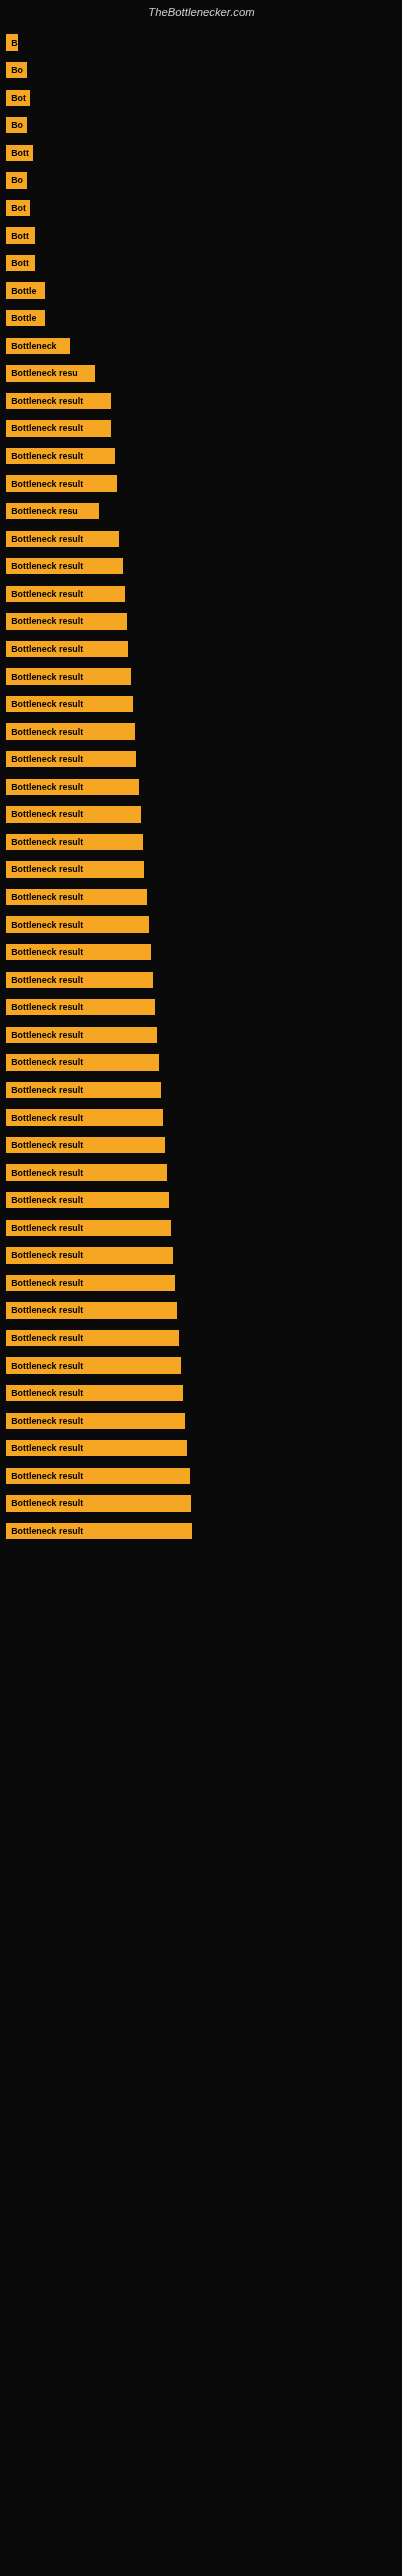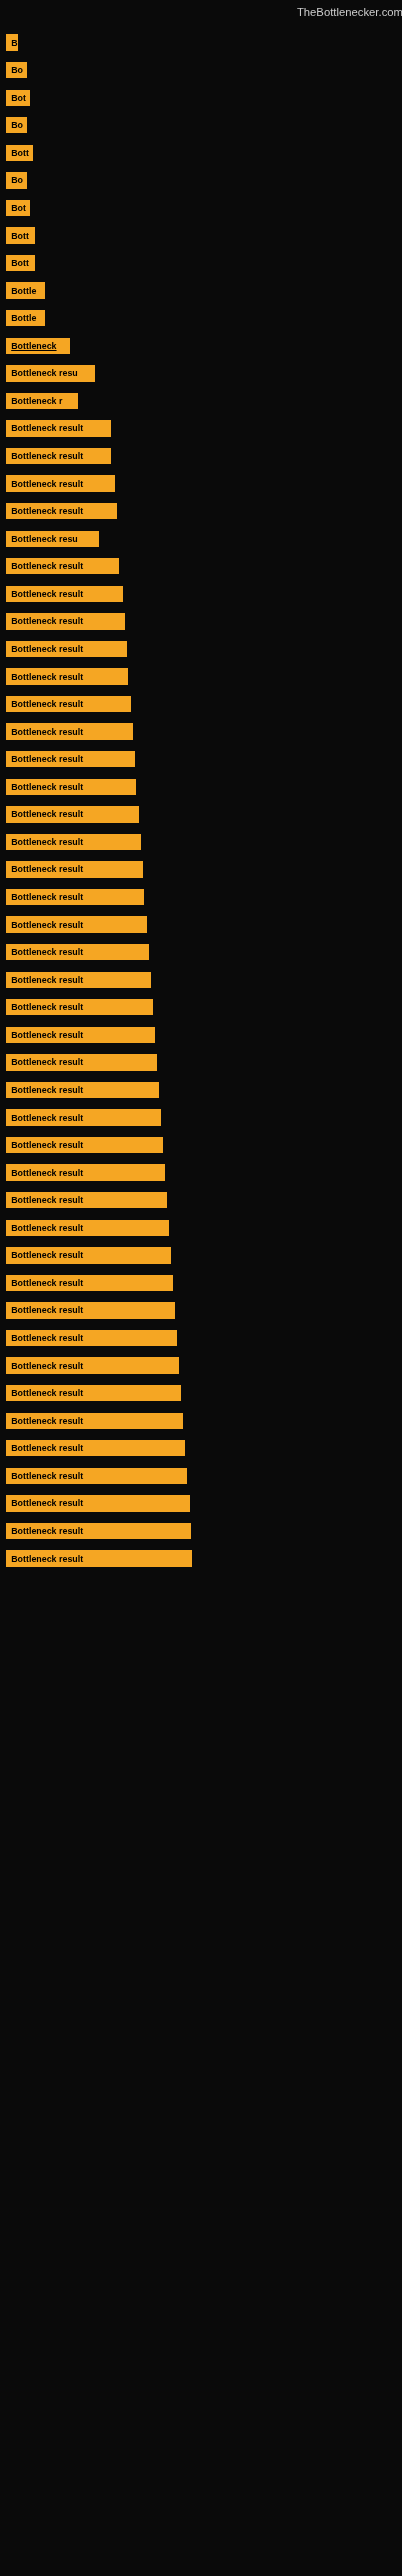--- a/index.html
+++ b/index.html
@@ -12,23 +12,24 @@
       background-color: #0a0a0a;
       width: 403px;
       min-height: 2576px;
       font-family: Arial, sans-serif;
       position: relative;
     }
 
     .site-title {
       color: #cccccc;
       font-size: 11.3px;
-      text-align: right;
+      text-align: center;
       padding: 6.4px 0 3.2px 0;
       font-weight: normal;
+      font-style: italic;
     }
 
     .rows-container {
       display: flex;
       flex-direction: column;
       padding: 8px 0;
       gap: 0;
     }
 
     .row-item {
@@ -82,29 +83,26 @@
     <div class="row-item">
       <span class="label-badge" style="max-width: 29px; width: 29px;">Bott</span>
     </div>
     <div class="row-item">
       <span class="label-badge" style="max-width: 39px; width: 39px;">Bottle</span>
     </div>
     <div class="row-item">
       <span class="label-badge" style="max-width: 39px; width: 39px;">Bottle</span>
     </div>
     <div class="row-item">
-      <span class="label-badge" style="max-width: 64px; width: 64px; text-decoration: underline;">Bottleneck</span>
+      <span class="label-badge" style="max-width: 64px; width: 64px;">Bottleneck</span>
     </div>
     <div class="row-item">
       <span class="label-badge" style="max-width: 89px; width: 89px;">Bottleneck resu</span>
     </div>
     <div class="row-item">
-      <span class="label-badge" style="max-width: 72px; width: 72px;">Bottleneck r</span>
-    </div>
-    <div class="row-item">
       <span class="label-badge" style="max-width: 105px; width: 105px;">Bottleneck result</span>
     </div>
     <div class="row-item">
       <span class="label-badge" style="max-width: 105px; width: 105px;">Bottleneck result</span>
     </div>
     <div class="row-item">
       <span class="label-badge" style="max-width: 109px; width: 109px;">Bottleneck result</span>
     </div>
     <div class="row-item">
       <span class="label-badge" style="max-width: 111px; width: 111px;">Bottleneck result</span>

